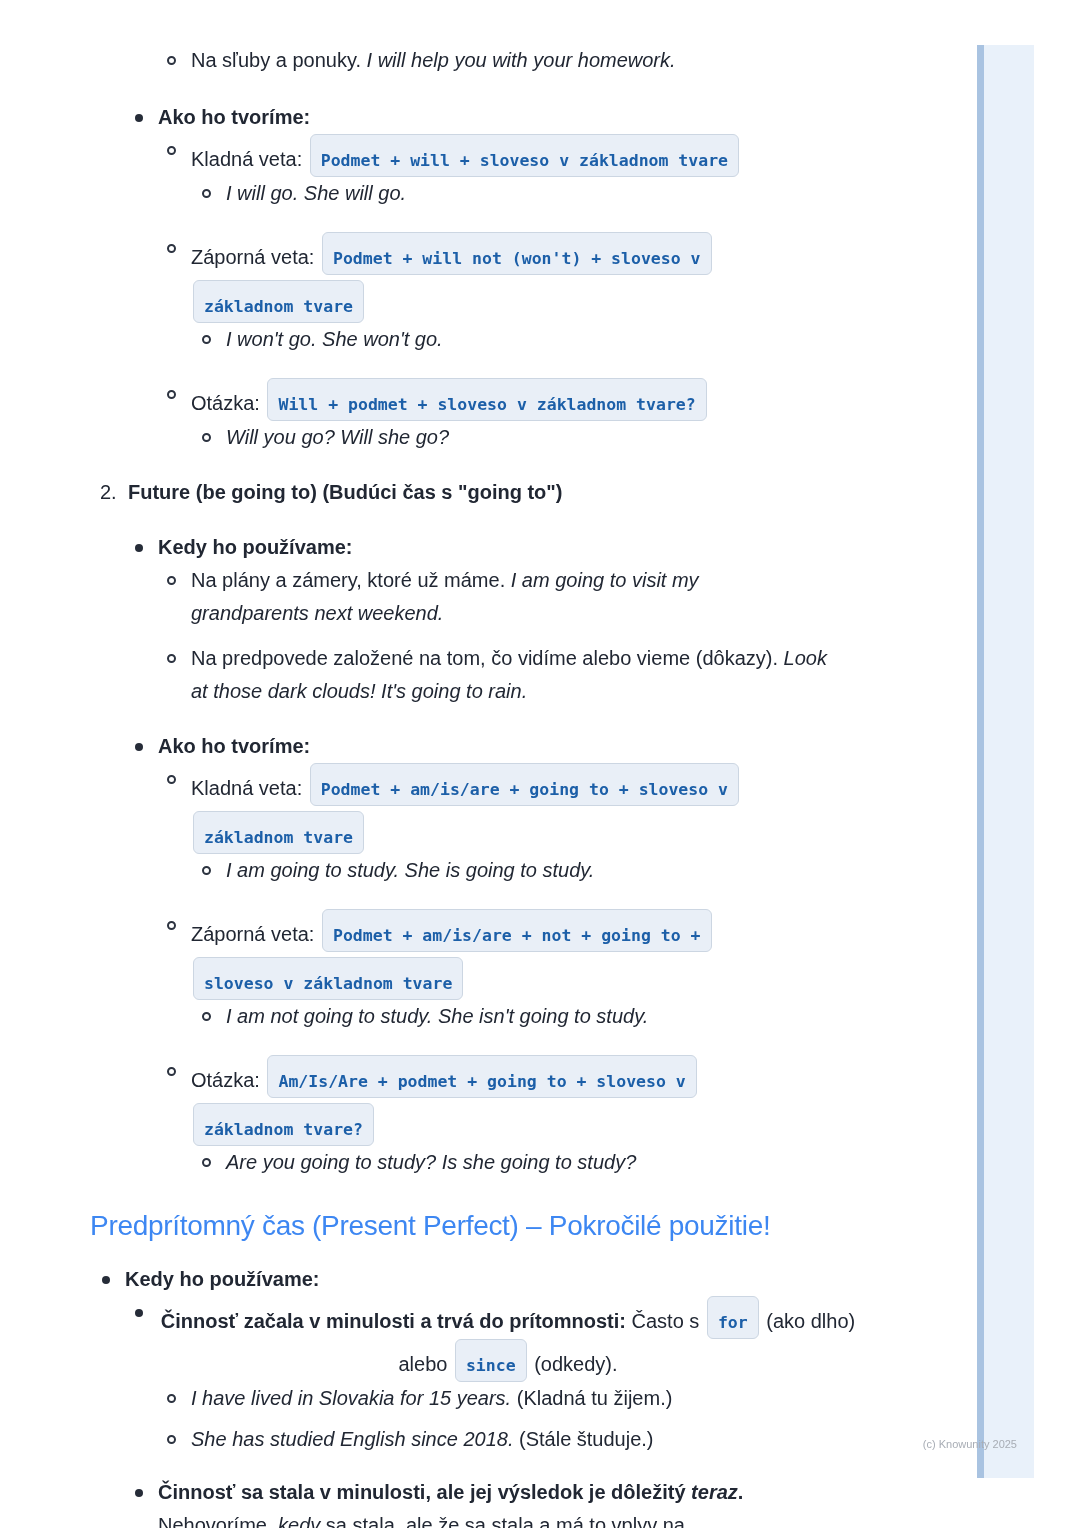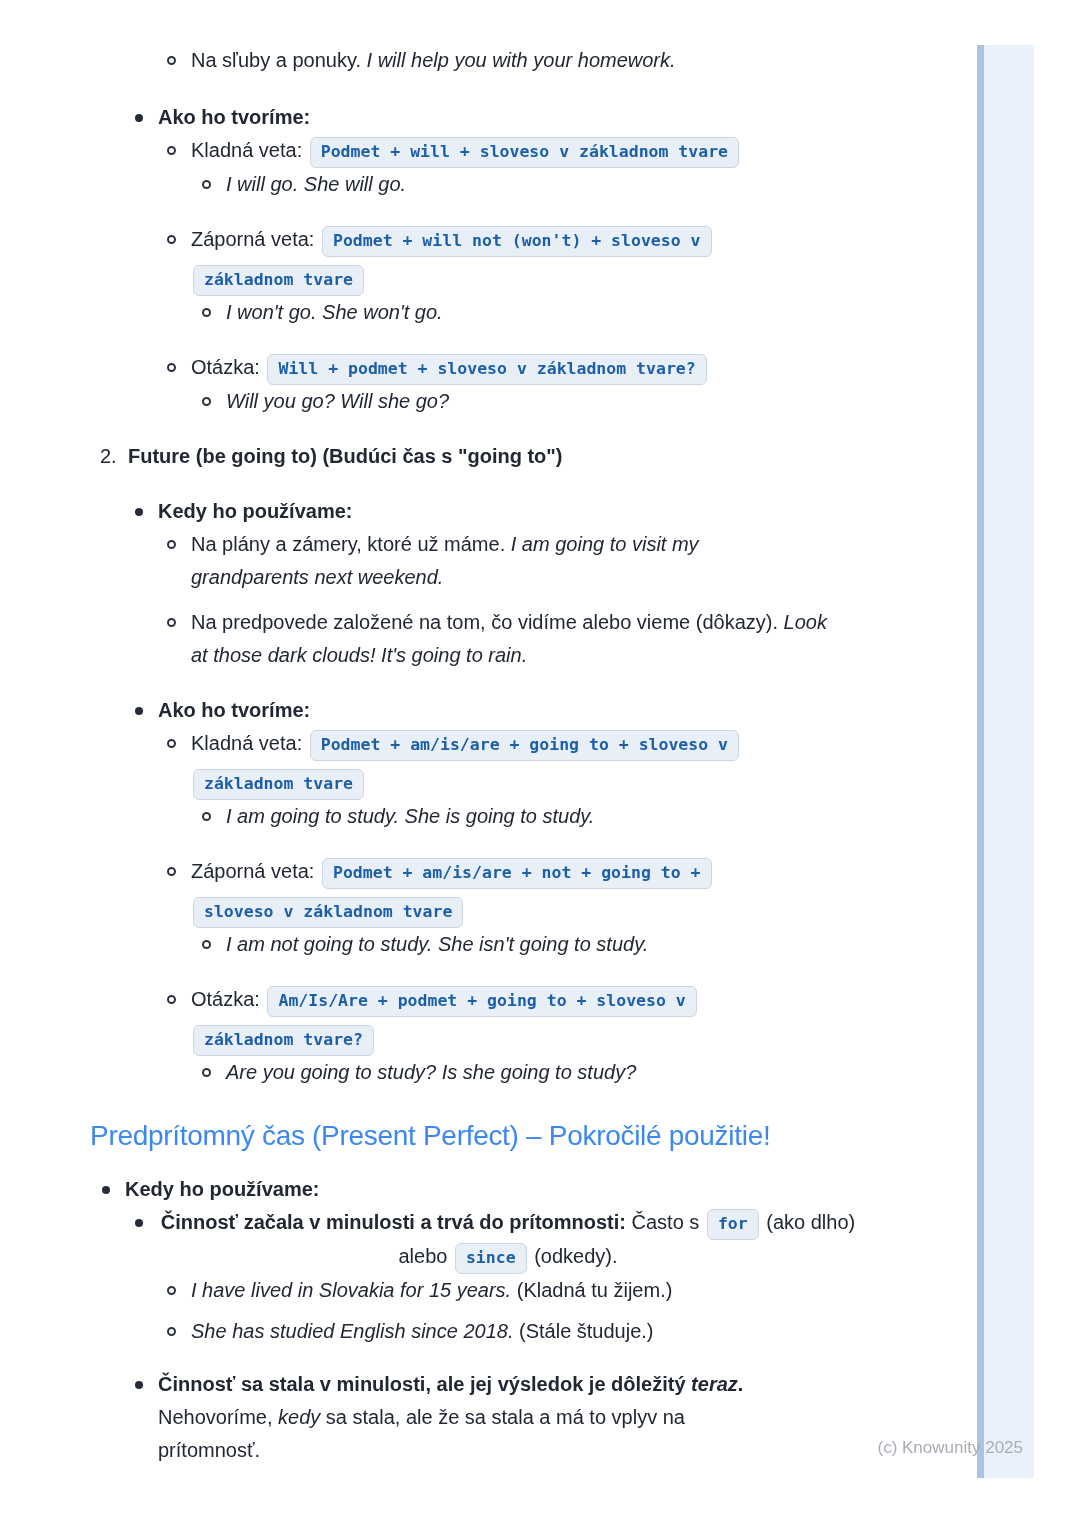--- a/index.html
+++ b/index.html
@@ -31,40 +31,40 @@
   .bold { font-weight:bold; }
   .it { font-style:italic; }
   .bolditalic { font-weight:bold; font-style:italic; }
 
   .num { flex:0 0 auto; width:28px; margin-left:10px; }
 
   
   .chip { display:inline-block; font-family:"DejaVu Sans Mono", monospace;
           font-weight:bold; font-size:16.5px; line-height:24px; color:#1c5fa8;
           background:#e9eff7; border:1px solid #ccd6e2; border-radius:6px;
-          padding:2px 10px 3px 10px; margin:0 2px; vertical-align:baseline; }
+          padding:14px 10px 3px 10px; margin:0 2px; vertical-align:baseline; }
   .chipline { margin-left:101px; margin-top:5px; }
 
   .w620 { max-width:620px; }
   .w640 { max-width:640px; }
   .w700 { max-width:700px;text-align:center; }
   .w590 { max-width:590px; }
 
   
   h1 { font-size:28px; line-height:46px; font-weight:normal; color:#3d87f2;
        max-width:700px; margin-top:24px; margin-bottom:14px; letter-spacing:-0.3px; }
 
   
   #scroll-track { position:absolute; left:977px; top:45px; width:57px; height:1433px;
                   background:#e9f1fa; z-index:1; }
   #scroll-thumb { position:absolute; left:0; top:0; width:7px; height:100%;
                   background:#a9c3e1; }
 
   
-  #watermark { position:absolute; top:1438px; right:57px; font-size:17px;
+  #watermark { position:absolute; top:1438px; right:63px; font-size:11px;
                color:#a8adb5; z-index:2; white-space:nowrap; }
 </style>
 </head>
 <body>
 
 <div id="page">
 
   <div id="content">
 
     <div class="row ml3">

